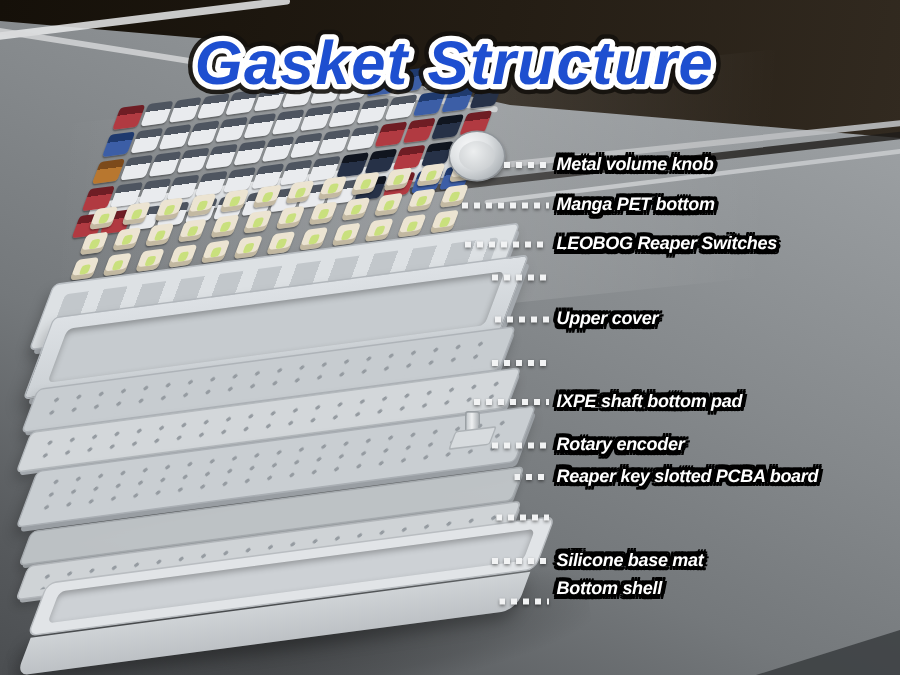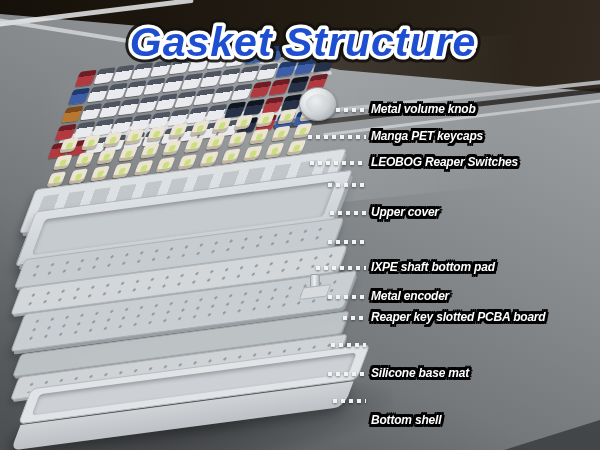--- a/index.html
+++ b/index.html
@@ -376,32 +376,32 @@
   <div class="metal-volume-knob"></div>
   <div class="rotary-encoder">
     <div class="enc-stem"></div>
     <div class="enc-base"></div>
   </div>
 
   <div class="labels" id="labels">
       <div class="leader" style="left: 336px; top: 108px; width: 30px; background: repeating-linear-gradient(90deg, rgb(242, 243, 244) 0px, rgb(242, 243, 244) 4px, rgba(0, 0, 0, 0) 4px, rgba(0, 0, 0, 0) 8px);"></div>
       <div class="label-text" style="left: 371px; top: 101px;">Metal volume knob</div>
       <div class="leader" style="left: 308px; top: 135px; width: 58px; background: repeating-linear-gradient(90deg, rgb(242, 243, 244) 0px, rgb(242, 243, 244) 4px, rgba(0, 0, 0, 0) 4px, rgba(0, 0, 0, 0) 8px);"></div>
-      <div class="label-text" style="left: 371px; top: 128px;">Manga PET keycaps</div>
+      <div class="label-text" style="left: 371px; top: 128px;">Manga PET bottom</div>
       <div class="leader" style="left: 310px; top: 161px; width: 56px; background: repeating-linear-gradient(90deg, rgb(242, 243, 244) 0px, rgb(242, 243, 244) 4px, rgba(0, 0, 0, 0) 4px, rgba(0, 0, 0, 0) 8px);"></div>
       <div class="label-text" style="left: 371px; top: 154px;">LEOBOG Reaper Switches</div>
       <div class="leader" style="left: 328px; top: 183px; width: 38px; background: repeating-linear-gradient(90deg, rgb(242, 243, 244) 0px, rgb(242, 243, 244) 4px, rgba(0, 0, 0, 0) 4px, rgba(0, 0, 0, 0) 8px);"></div>
       <div class="leader" style="left: 330px; top: 211px; width: 36px; background: repeating-linear-gradient(90deg, rgb(242, 243, 244) 0px, rgb(242, 243, 244) 4px, rgba(0, 0, 0, 0) 4px, rgba(0, 0, 0, 0) 8px);"></div>
       <div class="label-text" style="left: 371px; top: 204px;">Upper cover</div>
       <div class="leader" style="left: 328px; top: 240px; width: 38px; background: repeating-linear-gradient(90deg, rgb(242, 243, 244) 0px, rgb(242, 243, 244) 4px, rgba(0, 0, 0, 0) 4px, rgba(0, 0, 0, 0) 8px);"></div>
       <div class="leader" style="left: 316px; top: 266px; width: 50px; background: repeating-linear-gradient(90deg, rgb(242, 243, 244) 0px, rgb(242, 243, 244) 4px, rgba(0, 0, 0, 0) 4px, rgba(0, 0, 0, 0) 8px);"></div>
       <div class="label-text" style="left: 371px; top: 259px;">IXPE shaft bottom pad</div>
       <div class="leader" style="left: 328px; top: 295px; width: 38px; background: repeating-linear-gradient(90deg, rgb(242, 243, 244) 0px, rgb(242, 243, 244) 4px, rgba(0, 0, 0, 0) 4px, rgba(0, 0, 0, 0) 8px);"></div>
-      <div class="label-text" style="left: 371px; top: 288px;">Metal encoder</div>
+      <div class="label-text" style="left: 371px; top: 288px;">Rotary encoder</div>
       <div class="leader" style="left: 343px; top: 316px; width: 23px; background: repeating-linear-gradient(90deg, rgb(242, 243, 244) 0px, rgb(242, 243, 244) 4px, rgba(0, 0, 0, 0) 4px, rgba(0, 0, 0, 0) 8px);"></div>
       <div class="label-text" style="left: 371px; top: 309px;">Reaper key slotted PCBA board</div>
       <div class="leader" style="left: 331px; top: 343px; width: 35px; background: repeating-linear-gradient(90deg, rgb(242, 243, 244) 0px, rgb(242, 243, 244) 4px, rgba(0, 0, 0, 0) 4px, rgba(0, 0, 0, 0) 8px);"></div>
       <div class="leader" style="left: 328px; top: 372px; width: 38px; background: repeating-linear-gradient(90deg, rgb(242, 243, 244) 0px, rgb(242, 243, 244) 4px, rgba(0, 0, 0, 0) 4px, rgba(0, 0, 0, 0) 8px);"></div>
       <div class="label-text" style="left: 371px; top: 365px;">Silicone base mat</div>
       <div class="leader" style="left: 333px; top: 399px; width: 33px; background: repeating-linear-gradient(90deg, rgb(242, 243, 244) 0px, rgb(242, 243, 244) 4px, rgba(0, 0, 0, 0) 4px, rgba(0, 0, 0, 0) 8px);"></div>
-      <div class="label-text" style="left: 371px; top: 412px;">Bottom shell</div>
+      <div class="label-text" style="left: 371px; top: 384px;">Bottom shell</div>
     </div>
 </div>
 
 </body></html>

